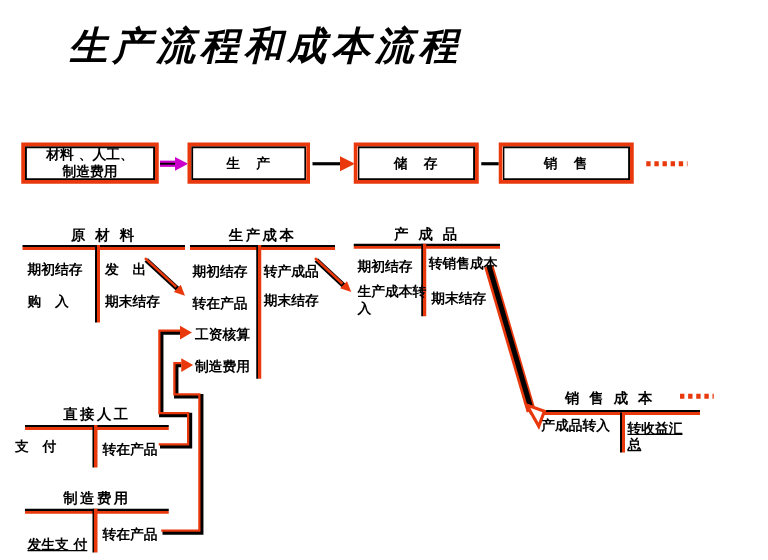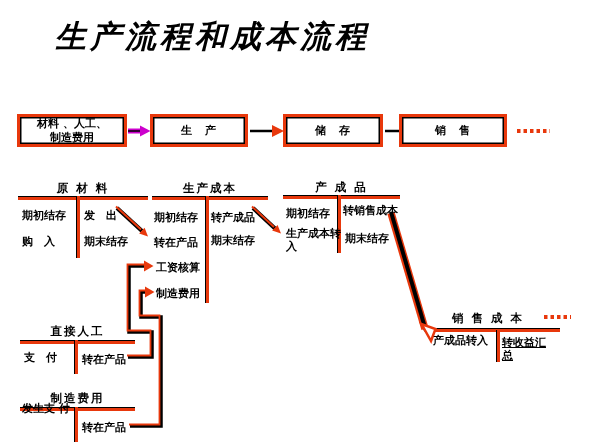--- a/index.html
+++ b/index.html
@@ -82,24 +82,24 @@
   <div class="lbl" style="left:156px;top:261px;">工资核算</div>
   <div class="lbl" style="left:156px;top:287px;">制造费用</div>
   <div class="lbl" style="left:211px;top:211px;">转产成品</div>
   <div class="lbl" style="left:211px;top:234px;">期末结存</div>
 
   <div class="lbl" style="left:286px;top:207px;">期初结存</div>
   <div class="lbl wrap" style="left:286px;top:227px;width:58px;">生产成本转入</div>
   <div class="lbl" style="left:343px;top:204px;">转销售成本</div>
   <div class="lbl" style="left:345px;top:232px;">期末结存</div>
 
-  <div class="lbl" style="left:24px;top:351px;">支　付</div>
+  <div class="lbl" style="left:12px;top:351px;">支　付</div>
   <div class="lbl" style="left:82px;top:353px;">转在产品</div>
 
-  <div class="lbl" style="left:22px;top:402px;">发生支 付</div>
+  <div class="lbl" style="left:22px;top:429px;text-decoration:underline;">发生支 付</div>
   <div class="lbl" style="left:82px;top:421px;">转在产品</div>
 
   <div class="lbl" style="left:433px;top:334px;">产成品转入</div>
   <div class="lbl wrap" style="left:502px;top:336px;width:52px;text-decoration:underline;">转收益汇总</div>
 
   <svg class="overlay" width="614" height="448" viewBox="0 0 614 448">
 
     <g>
       <line x1="128" y1="131" x2="142" y2="131" stroke="#cc00cc" stroke-width="5"></line>
       <line x1="128" y1="131" x2="142" y2="131" stroke="#000" stroke-width="1.5"></line>

